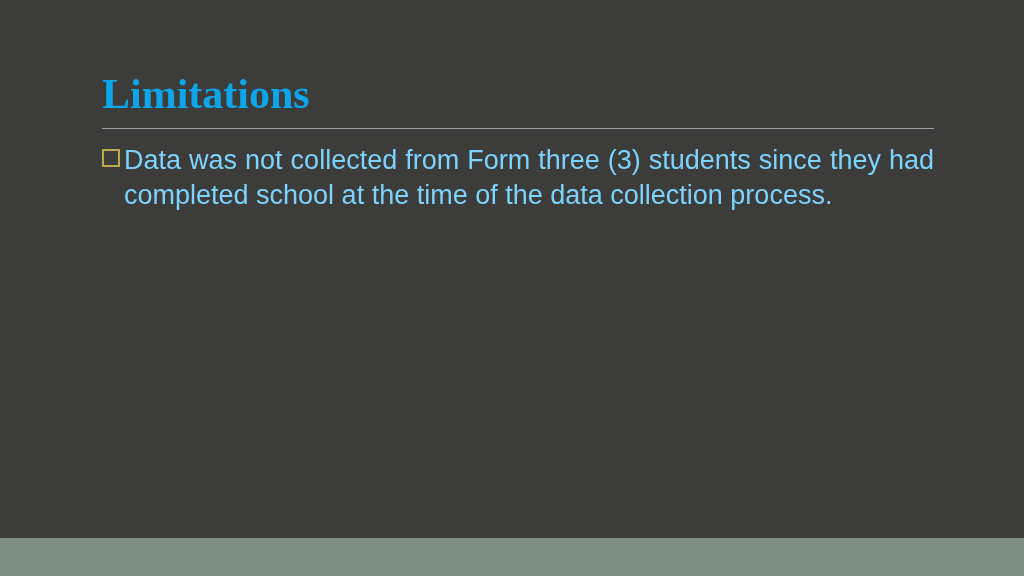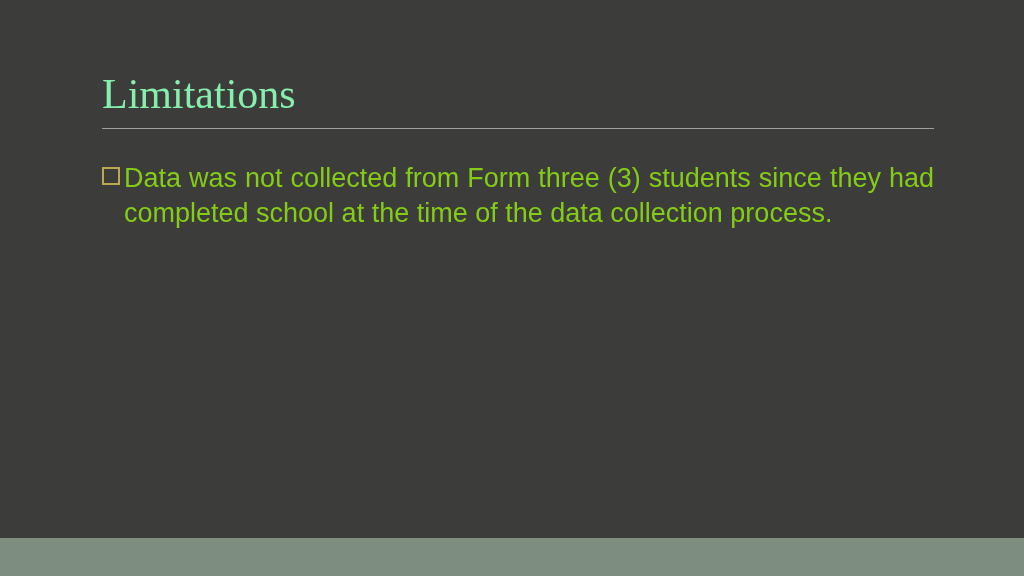--- a/index.html
+++ b/index.html
@@ -17,45 +17,45 @@
     }
     .slide {
       width: 100%;
       height: 100%;
       padding: 70px 90px 0 102px;
       position: relative;
     }
     .title {
       font-family: 'Times New Roman', Times, serif;
       font-size: 42px;
-      font-weight: normal;
-      color: #86efac;
+      font-weight: bold;
+      color: #0ea5e9;
       padding-bottom: 10px;
       border-bottom: 1px solid #a0a0a0;
-      margin-bottom: 32px;
+      margin-bottom: 14px;
     }
     .bullet-list {
       list-style: none;
     }
     .bullet-item {
       display: flex;
       align-items: flex-start;
       margin-bottom: 42px;
     }
     .bullet-icon {
       flex-shrink: 0;
       width: 18px;
       height: 18px;
       border: 2.5px solid #b9aa4c;
       margin-right: 4px;
       margin-top: 6px;
     }
     .bullet-text {
       font-size: 27px;
-      color: #84cc16;
+      color: #7dd3fc;
       line-height: 1.28;
       text-align: justify;
       flex: 1;
     }
     .bottom-bar {
       position: absolute;
       bottom: 0;
       left: 0;
       width: 100%;
       height: 38px;

